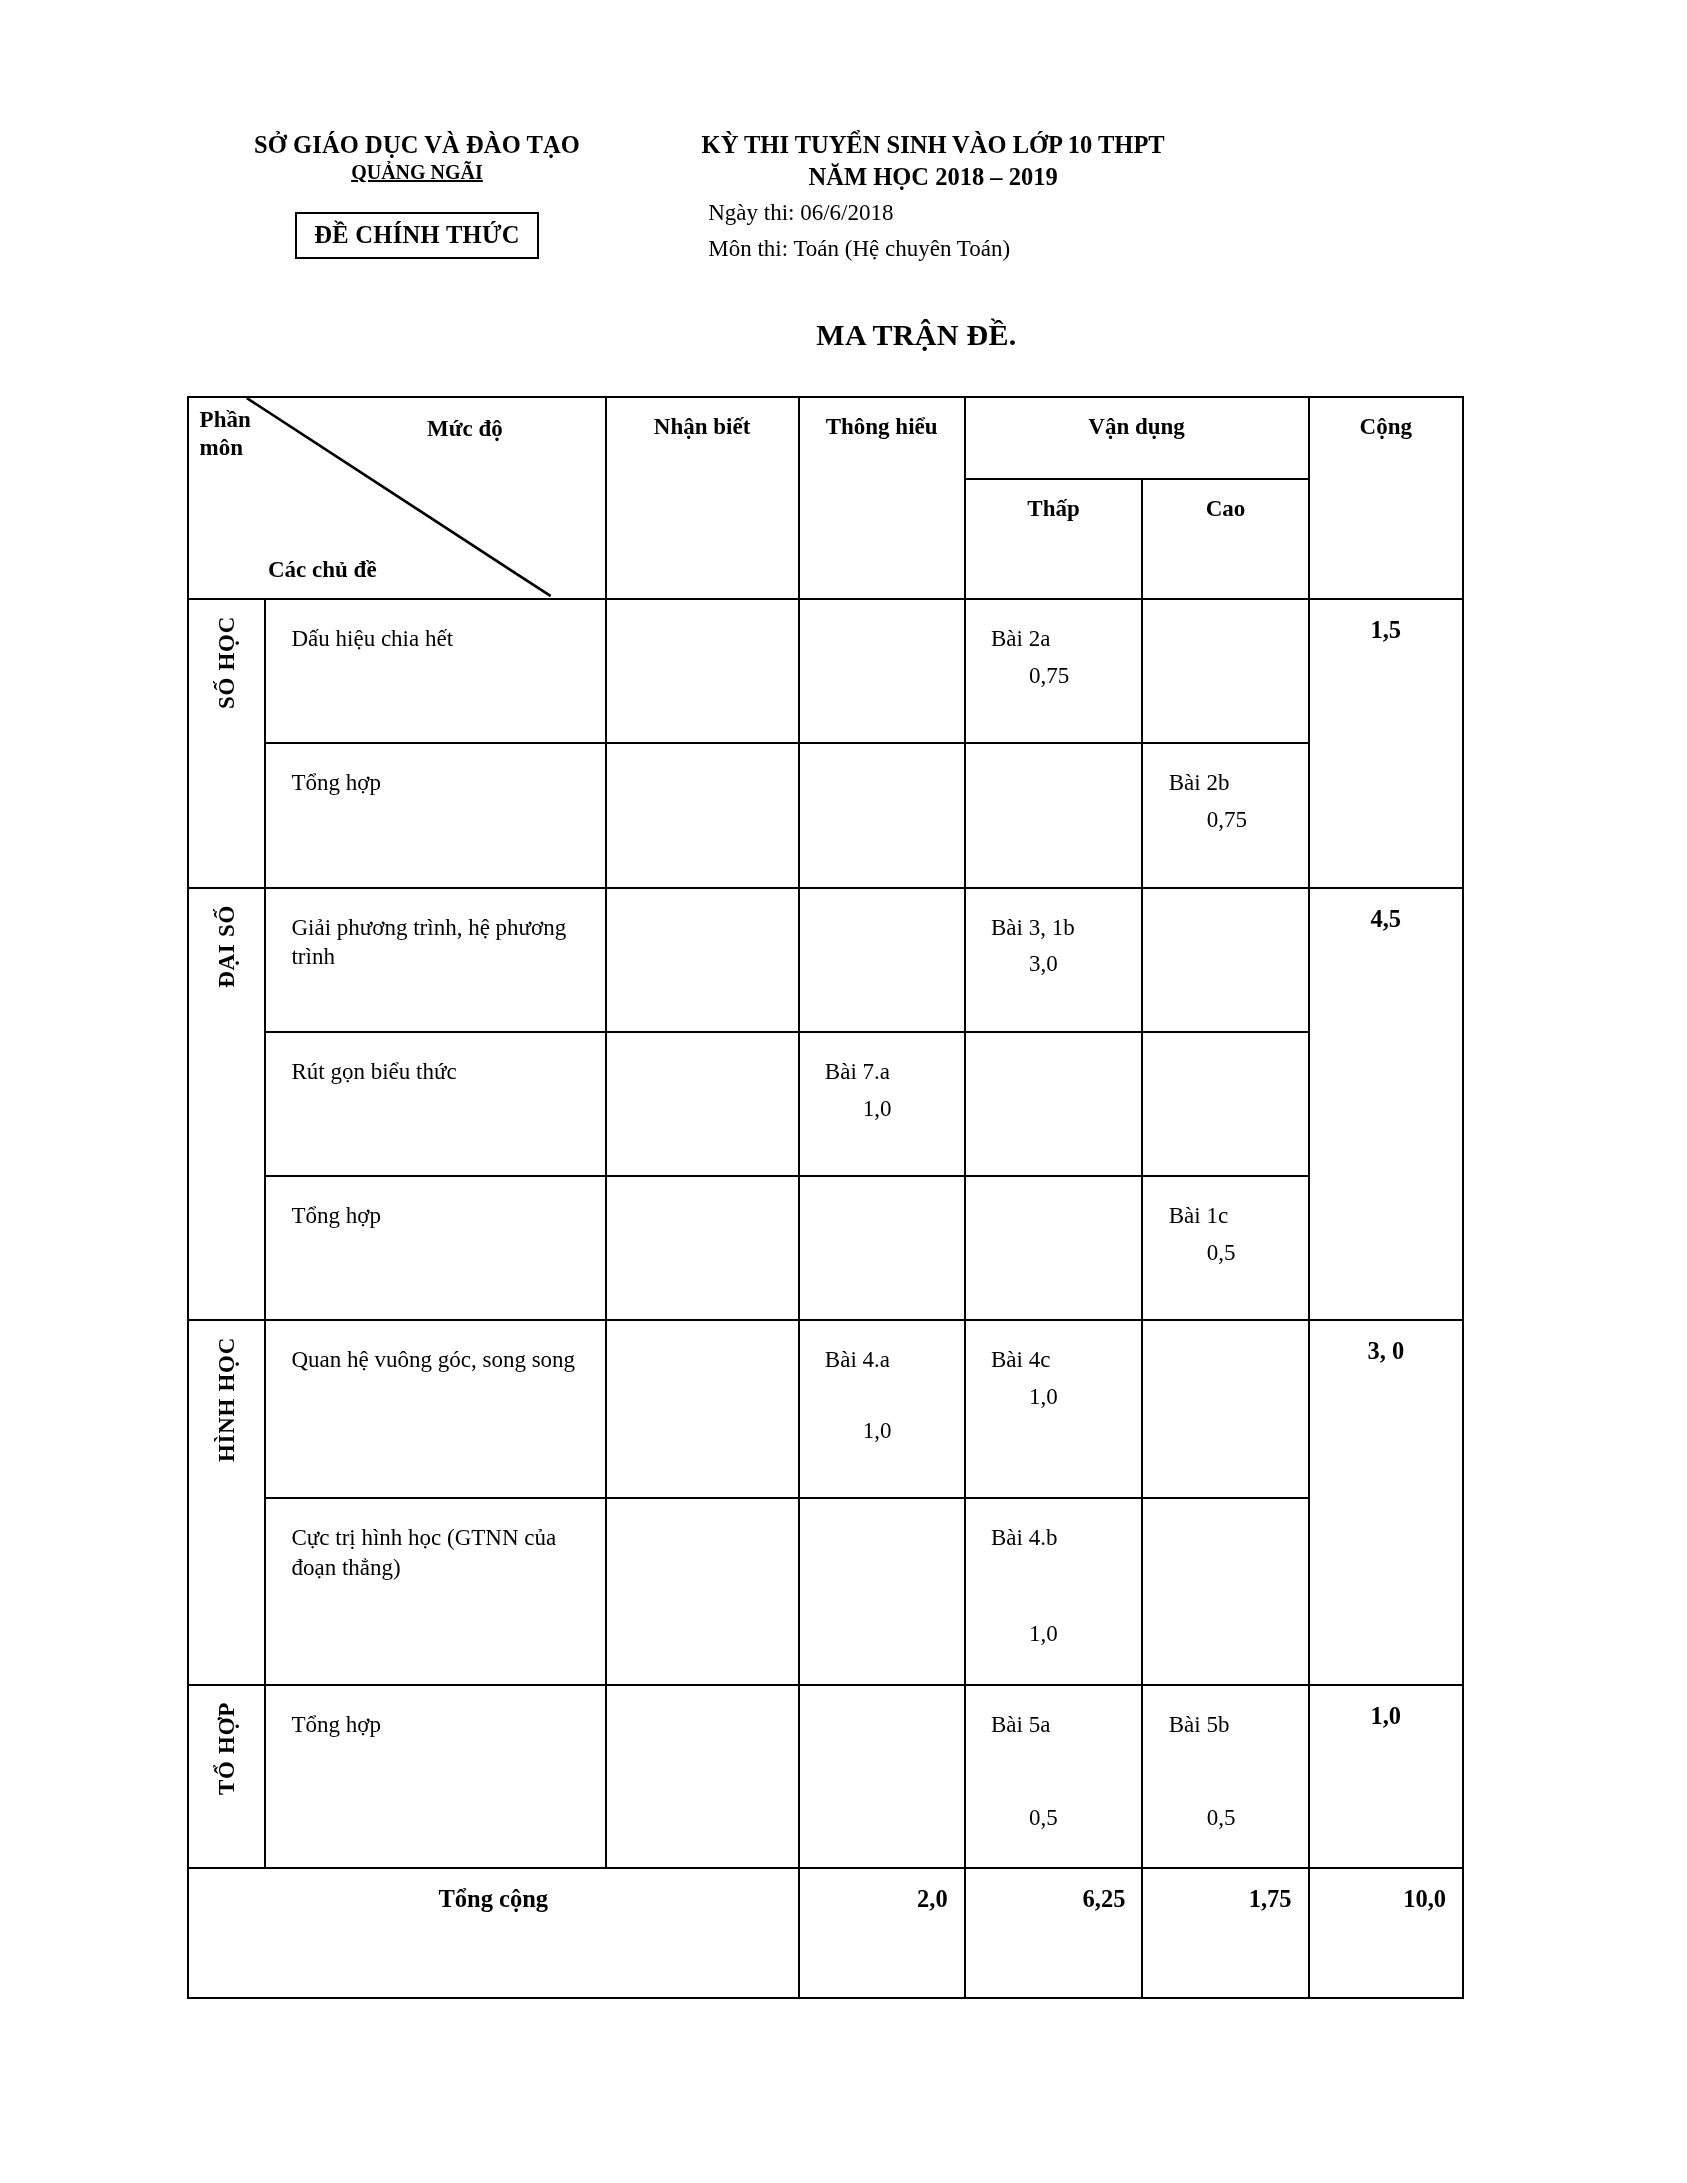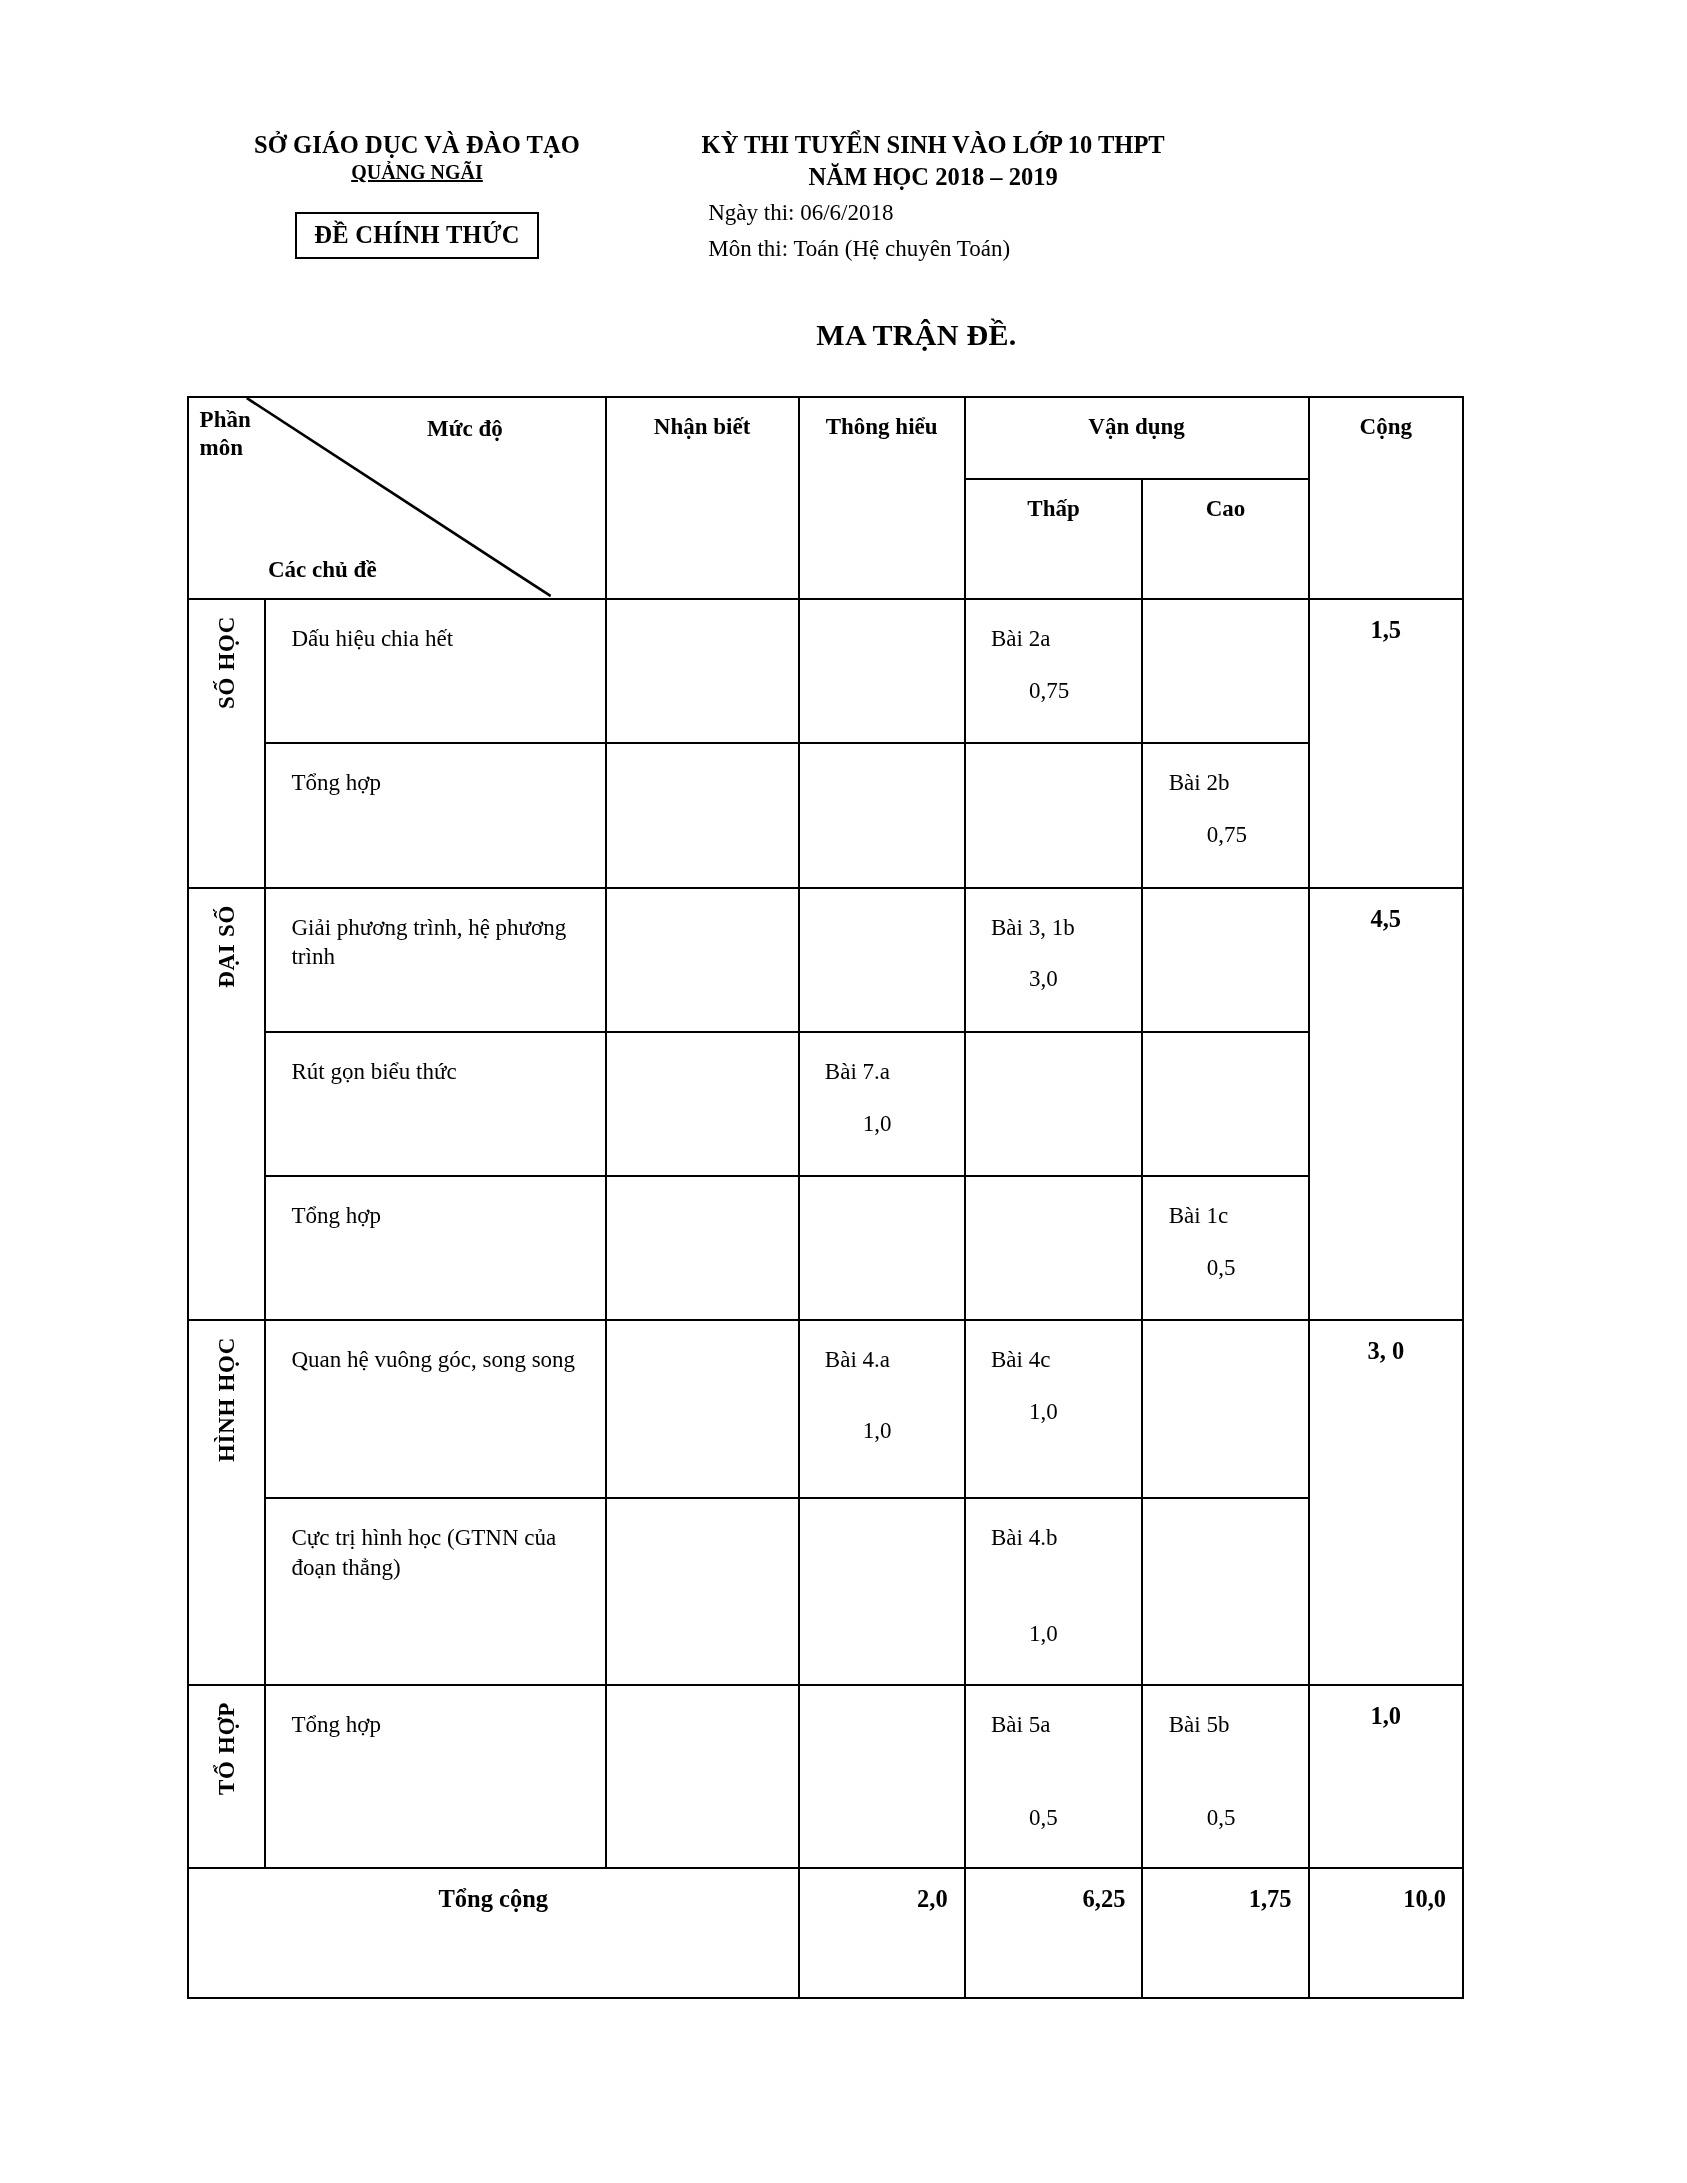--- a/index.html
+++ b/index.html
@@ -167,21 +167,21 @@
     font-size: 23px;
     line-height: 1.3;
   }
   .score-cell {
     font-size: 23px;
     line-height: 1.3;
   }
   .score-cell .tag { display: block; }
   .score-cell .num {
     display: block;
-    margin-top: 22px;
+    margin-top: 7px;
     margin-left: 38px;
   }
   .score-cell .num-far {
     display: block;
     margin-top: 41px;
     margin-left: 38px;
   }
   .sum-cell {
     font-size: 24.5px;
     font-weight: bold;

